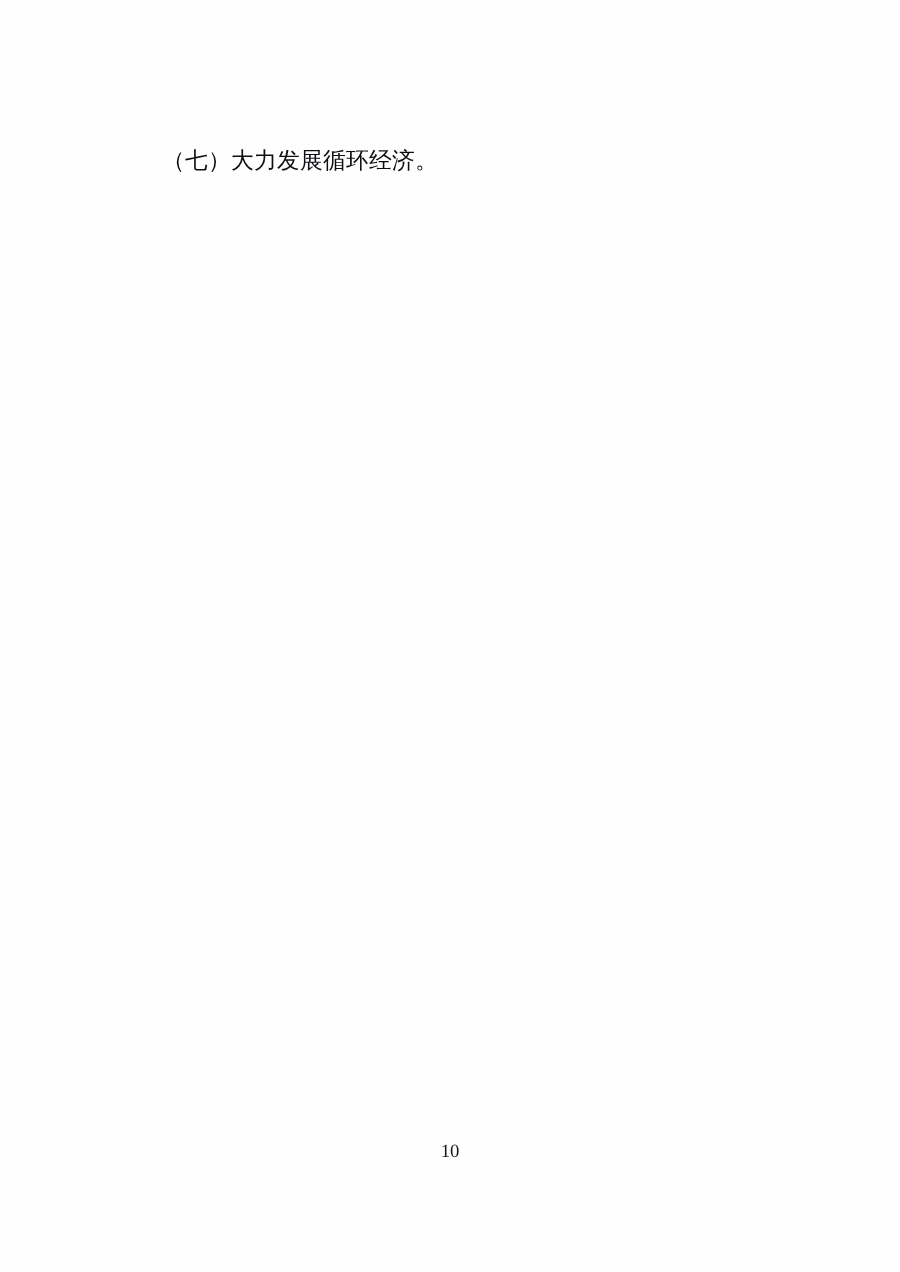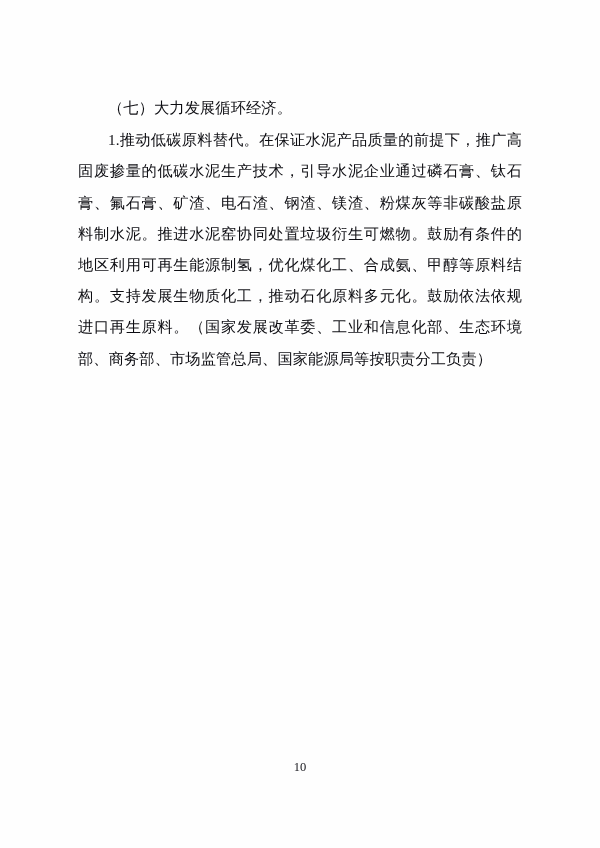--- a/index.html
+++ b/index.html
@@ -50,16 +50,15 @@
     color: #16161c;
     font-family: "Liberation Serif", "DejaVu Serif", serif;
   }
 </style>
 </head>
 <body>
 
 <div class="page">
   <div class="content">
     <p class="para heading">（七）大力发展循环经济。</p>
-    <p class="para indent">1.推动低碳原料替代。在保证水泥产品质量的前提下，推广高固废掺量的低碳水泥生产技术，引导水泥企业通过磷石膏、钛石膏、氟石膏、矿渣、电石渣、钢渣、镁渣、粉煤灰等非碳酸盐原料制水泥。推进水泥窑协同处置垃圾衍生可燃物。鼓励有条件的地区利用可再生能源制氢，优化煤化工、合成氨、甲醇等原料结构。支持发展生物质化工，推动石化原料多元化。鼓励依法依规进口再生原料。（国家发展改革委、工业和信息化部、生态环境部、商务部、市场监管总局、国家能源局等按职责分工负责）</p>
   </div>
   <div class="page-number">10</div>
 </div>
 
 </body></html>

